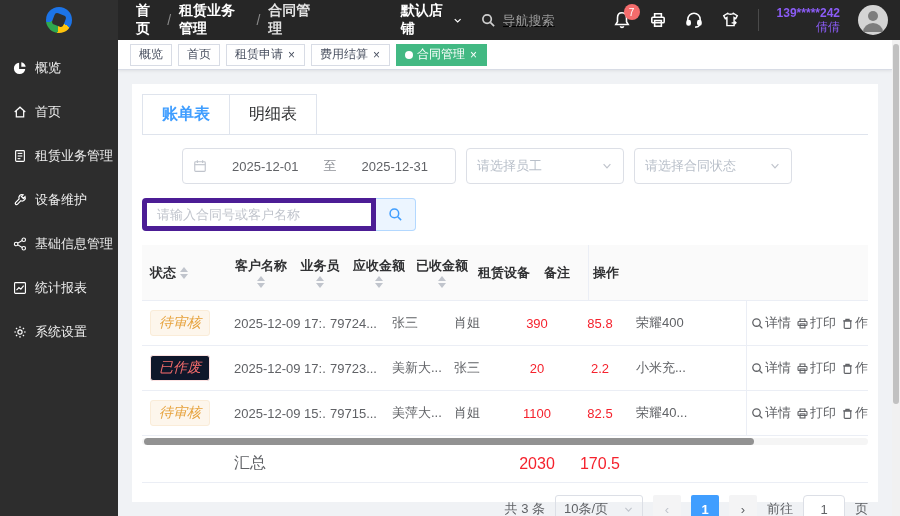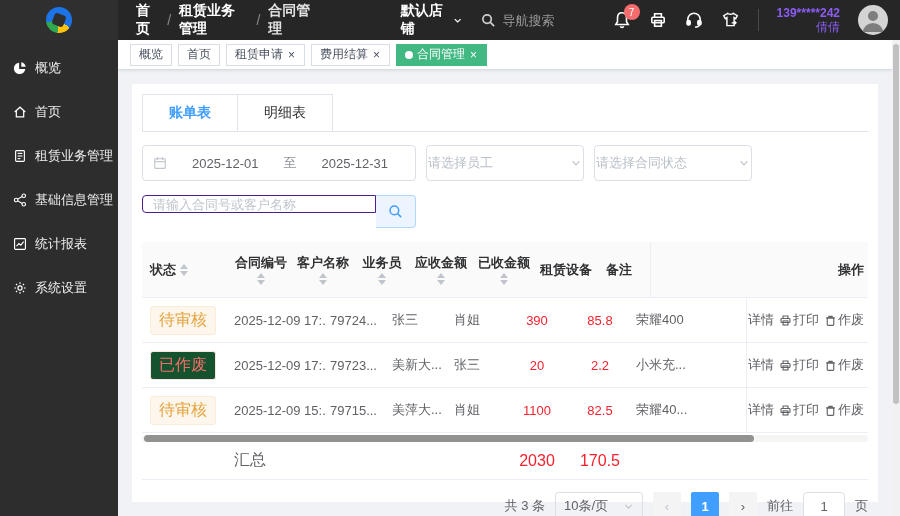--- a/index.html
+++ b/index.html
@@ -8,21 +8,21 @@
 
   
   .topbar { position:absolute; top:0; left:0; right:0; height:40px; background:#262626; display:flex; align-items:center; z-index:20; }
   .logo-box { width:118px; height:40px; background:#2f2f2f; display:flex; align-items:center; justify-content:center; flex:0 0 118px; }
   .logo { width:26px; height:26px; border-radius:50%; background:conic-gradient(#1c74e8 0 35%, #ffc40c 35% 52%, #2fa84f 52% 72%, #1c74e8 72% 100%); position:relative; }
   .logo::after { content:""; position:absolute; left:7px; top:7px; width:12px; height:12px; border-radius:3px; background:#2f2f2f; transform:rotate(20deg); }
   .breadcrumb { display:flex; align-items:center; gap:8px; margin-left:18px; font-size:14px; font-weight:bold; color:#fff; }
   .breadcrumb .sep { color:#8a8a8a; font-weight:normal; }
   .breadcrumb .crumb-last { color:#e3e3e3; }
   .store-selector { display:flex; align-items:center; gap:5px; color:#fff; font-size:14px; font-weight:bold; margin-left:86px; cursor:pointer; }
-  .nav-search { display:flex; align-items:center; gap:7px; margin-left:18px; }
+  .nav-search { display:flex; align-items:center; gap:7px; margin-left:18px;text-decoration:underline; }
   .nav-search input { background:transparent; border:none; outline:none; color:#ddd; font-size:13px; width:110px; font-family:inherit; }
   .nav-search input::placeholder { color:#9b9b9b; }
   .topbar-right { margin-left:auto; display:flex; align-items:center; gap:18px; padding-right:12px; }
   .icon-btn { position:relative; display:flex; align-items:center; cursor:pointer; }
   .badge { position:absolute; top:-7px; right:-9px; min-width:16px; height:16px; border-radius:8px; background:#f56c6c; color:#fff; font-size:10px; display:flex; align-items:center; justify-content:center; padding:0 4px; }
   .topbar-divider { width:1px; height:22px; background:#4a4a4a; }
   .user-block { text-align:right; color:#8b5cf6; font-size:12px; line-height:14px; }
   .user-block .phone { font-weight:bold; }
   .avatar { width:30px; height:30px; border-radius:50%; background:#d4d4d4; overflow:hidden; display:flex; align-items:center; justify-content:center; cursor:pointer; }
 
@@ -38,53 +38,53 @@
   .tag .tag-close { font-size:12px; line-height:1; color:inherit; padding:0 1px; cursor:pointer; }
   .tag.active { background:#42b983; border-color:#42b983; color:#fff; }
   .tag.active .dot { display:inline-block; }
 
   
   .content { position:absolute; top:70px; left:118px; right:8px; bottom:0; background:#f0f2f5; overflow:hidden; }
   .card { background:#fff; margin:14px; padding:10px 10px 6px 10px; height:418px; }
 
   
   .tabs-header { display:flex; border-bottom:1px solid #dfe4ed; }
-  .tab-item { padding:9px 26px; font-size:14px; color:#303133; border:1px solid #dfe4ed; border-bottom:none; cursor:pointer; }
+  .tab-item { padding:9px 19px; font-size:16px; color:#303133; border:1px solid #dfe4ed; border-bottom:none; cursor:pointer; }
   .tab-item + .tab-item { border-left:none; }
   .tab-item.active { color:#409eff; font-weight:bold; background:#fff; }
 
   
-  .filter-row { display:flex; gap:10px; margin-top:13px; }
+  .filter-row { display:flex; gap:10px; margin-top:13px;margin-left:40px; }
   .date-range { display:flex; align-items:center; width:274px; height:36px; border:1px solid #dcdfe6; border-radius:4px; padding:0 10px; gap:8px; font-size:13px; color:#606266; cursor:pointer; }
   .date-range .dr-val { flex:1; text-align:center; }
   .date-range .dr-sep { color:#909399; }
-  .select-box { display:flex; align-items:center; justify-content:space-between; width:158px; height:36px; border:1px solid #dcdfe6; border-radius:4px; padding:0 1px; font-size:13px; color:#b8bfc9; cursor:pointer;gap:32px; }
+  .select-box { display:flex; align-items:center; justify-content:space-between; width:158px; height:36px; border:1px solid #dcdfe6; border-radius:4px; padding:0 10px; font-size:13px; color:#b8bfc9; cursor:pointer;gap:32px; }
   .search-row { display:flex; margin-top:14px; }
-  .search-input { width:234px; height:18px; border:1px solid #4c1d95; border-radius:4px 0 0 4px; padding:0 10px; font-size:13px; color:#ec4899; outline:none; font-family:inherit; }
+  .search-input { width:234px; height:33px; border:5px solid #4c1d95; border-radius:4px 0 0 4px; padding:0 10px; font-size:13px; color:#ec4899; outline:none; font-family:inherit; }
   .search-input::placeholder { color:#c0c4cc; }
   .search-btn { width:40px; height:33px; border:1px solid #b3d8ff; border-left:none; border-radius:0 4px 4px 0; background:#ecf5ff; display:flex; align-items:center; justify-content:center; cursor:pointer; }
 
   
   .table { margin-top:14px; font-size:13px; }
   .t-row { display:flex; align-items:center; }
   .t-head { background:#fafafa; border-bottom:1px solid #ebeef5; min-height:56px; color:#303133; font-weight:bold; }
   .t-body-row { height:45px; border-bottom:1px solid #ebeef5; color:#606266; }
   .cell { padding:2px 4px; display:flex; align-items:center; flex-wrap:wrap; overflow:hidden; white-space:nowrap; }
   .hc { justify-content:center; text-align:center; row-gap:1px; column-gap:3px; }
   .hl { justify-content:flex-start; }
   .c0{width:88px; padding-left:8px;} .c1{width:96px;} .c2{width:62px;} .c3{width:62px;}
   .c4{width:56px;} .c5{width:62px; justify-content:center;} .c6{width:64px; justify-content:center;}
   .c7{width:66px;} .c8{width:48px;}
-  .c9{flex:1; min-width:120px; border-left:1px solid #ebeef5; align-self:stretch; display:flex; align-items:center;justify-content:flex-end;}
+  .c9{flex:1; min-width:120px; border-left:1px solid #ebeef5; align-self:stretch; display:flex; align-items:center;}
   .caret-group { display:inline-flex; flex-direction:column; gap:2px; cursor:pointer; }
   .caret-up { width:0; height:0; border-left:4px solid transparent; border-right:4px solid transparent; border-bottom:5px solid #c0c4cc; }
   .caret-down { width:0; height:0; border-left:4px solid transparent; border-right:4px solid transparent; border-top:5px solid #c0c4cc; }
-  .badge-tag { font-size:16px; padding:3px 8px; border-radius:3px; white-space:nowrap; }
+  .badge-tag { font-size:14px; padding:3px 8px; border-radius:3px; white-space:nowrap;font-style:italic; }
   .badge-warning { color:#e6a23c; background:#fdf6ec; border:1px solid #faecd8; }
-  .badge-danger { color:#f56c6c; background:#14532d; border:1px solid #fde2e2;text-align:center; }
+  .badge-danger { color:#f56c6c; background:#0f172a; border:1px solid #fde2e2;text-align:center; }
   .amount { color:#f5222d; }
   .ops { display:flex; align-items:center; gap:5px; color:#606266; }
   .op-btn { display:flex; align-items:center; gap:1px; cursor:pointer; white-space:nowrap; }
 
   
   .h-scrollbar { height:7px; margin-top:2px; background:#f5f5f5; border-radius:4px; position:relative; }
   .h-thumb { position:absolute; left:2px; top:0; height:7px; width:84%; background:#929292; border-radius:4px; cursor:pointer; }
 
   
   .summary-row { display:flex; align-items:center; height:38px; border-bottom:1px solid #ebeef5; font-size:16px; color:#606266; }
@@ -191,20 +191,26 @@
     <div class="side-item">
       <svg width="14" height="14" viewBox="0 0 16 16" fill="none" stroke="#fff" stroke-width="1.3">
           <rect x="3" y="1.8" width="10" height="12.4" rx="1"></rect>
           <line x1="5.3" y1="5" x2="10.7" y2="5"></line>
           <line x1="5.3" y1="8" x2="10.7" y2="8"></line>
           <line x1="5.3" y1="11" x2="8.5" y2="11"></line>
         </svg>
       <span>租赁业务管理</span>
     </div>
     <div class="side-item">
+      <svg width="14" height="14" viewBox="0 0 16 16" fill="none" stroke="#fff" stroke-width="1.4">
+          <path d="M13.8 4.2 a3.6 3.6 0 0 1-4.8 4.6 L5 13 a1.5 1.5 0 0 1-2.1-2.1 L7 6.8 A3.6 3.6 0 0 1 11.6 2 L9.6 4 l2.3 2.3 z"></path>
+        </svg>
+      <span>设备维护</span>
+    </div>
+    <div class="side-item">
       <svg width="14" height="14" viewBox="0 0 16 16" fill="none" stroke="#fff" stroke-width="1.3">
           <circle cx="12.3" cy="3.2" r="2"></circle>
           <circle cx="3.6" cy="8" r="2"></circle>
           <circle cx="12.3" cy="12.8" r="2"></circle>
           <line x1="5.5" y1="7" x2="10.5" y2="4.1"></line>
           <line x1="5.5" y1="9" x2="10.5" y2="11.9"></line>
         </svg>
       <span>基础信息管理</span>
     </div>
     <div class="side-item">
@@ -292,27 +298,20 @@
             </svg>
         </div>
       </div>
 
       <div class="table">
         <div class="t-row t-head">
           <div class="cell c0 hl"><span>状态</span>&nbsp;<span class="caret-group">
                 <i class="caret-up"></i>
                 <i class="caret-down"></i>
               </span></div>
-          <div class="cell c2 hc">
-              <span>合同编号</span>
-              <span class="caret-group">
-                <i class="caret-up"></i>
-                <i class="caret-down"></i>
-              </span>
-            </div>
           <div class="cell c3 hc">
               <span>客户名称</span>
               <span class="caret-group">
                 <i class="caret-up"></i>
                 <i class="caret-down"></i>
               </span>
             </div>
           <div class="cell c4 hc">
               <span>业务员</span>
               <span class="caret-group">

